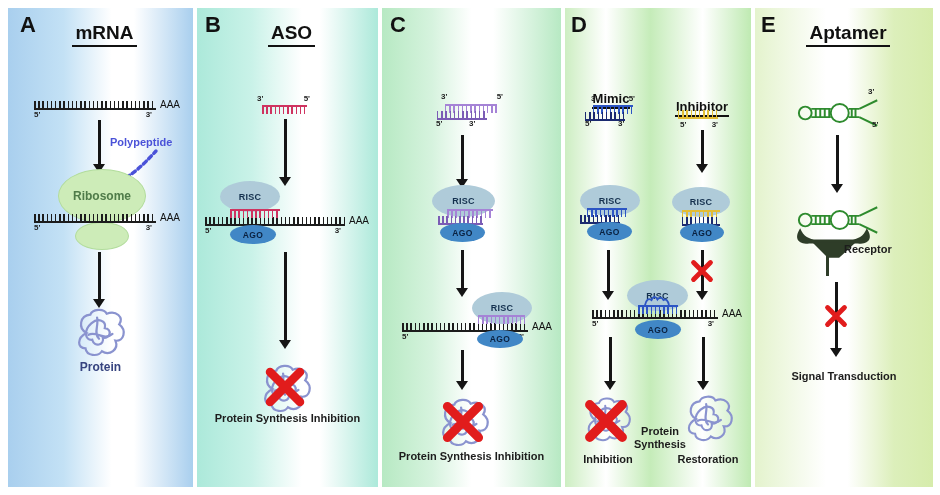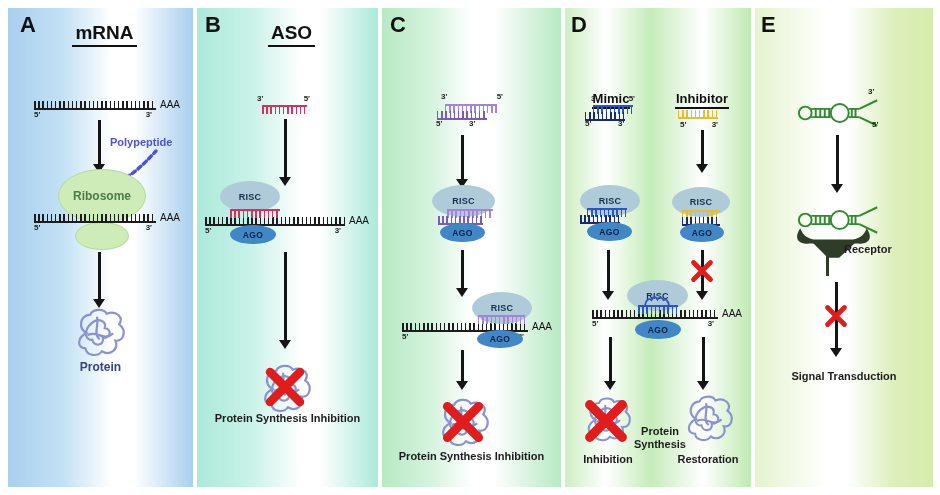--- a/index.html
+++ b/index.html
@@ -215,21 +215,21 @@
       </svg>
     <div class="cap" style="top:442px;">Protein Synthesis Inhibition</div>
   </section>
 
   <section class="panel panel-d" style="left:565px;width:186px;">
     <div class="plabel" style="left:6px;">D</div>
 
     <div class="subtitle-wrap" style="left:18px;width:56px;top:58px;">
       <span class="subtitle">Mimic</span>
     </div>
-    <div class="subtitle-wrap" style="left:106px;width:62px;top:58px;">
+    <div class="subtitle-wrap" style="left:106px;width:62px;top:66px;">
       <span class="subtitle">Inhibitor</span>
     </div>
 
     <div class="strand" style="left:20px;top:97px;width:48px;">
       <div class="comb-d c-mimic abs" style="left:8px;top:0;width:40px;"></div>
       <div class="comb-u c-mimic-dark abs" style="left:0;top:7px;width:40px;"></div>
       <span class="prime" style="left:6px;top:-11px;">3'</span>
       <span class="prime" style="right:-2px;top:-11px;">5'</span>
       <span class="prime" style="left:0;top:14px;">5'</span>
       <span class="prime" style="left:33px;top:14px;">3'</span>
@@ -300,20 +300,23 @@
     <div class="tlbl" style="left:66px;top:417px;width:58px;">
       <span>Protein</span><br>
       <span>Synthesis</span>
     </div>
     <div class="tlbl" style="left:12px;top:445px;width:62px;">Inhibition</div>
     <div class="tlbl" style="left:108px;top:445px;width:70px;">Restoration</div>
   </section>
 
   <section class="panel panel-e" style="left:755px;width:178px;">
     <div class="plabel" style="left:6px;">E</div>
+    <div class="ptitle-wrap">
+      <span class="ptitle">Aptamer</span>
+    </div>
 
     <svg class="gsvg" style="left:42px;top:87px;" width="84" height="36" viewBox="0 0 112 46">
         <use href="#g-apt"></use>
       </svg>
     <span class="prime" style="left:113px;top:79px;">3'</span>
     <span class="prime" style="left:117px;top:112px;">5'</span>
 
     <div class="arr" style="left:81px;top:127px;height:49px;"></div>
 
     <svg class="gsvg" style="left:42px;top:194px;" width="84" height="36" viewBox="0 0 112 46">

